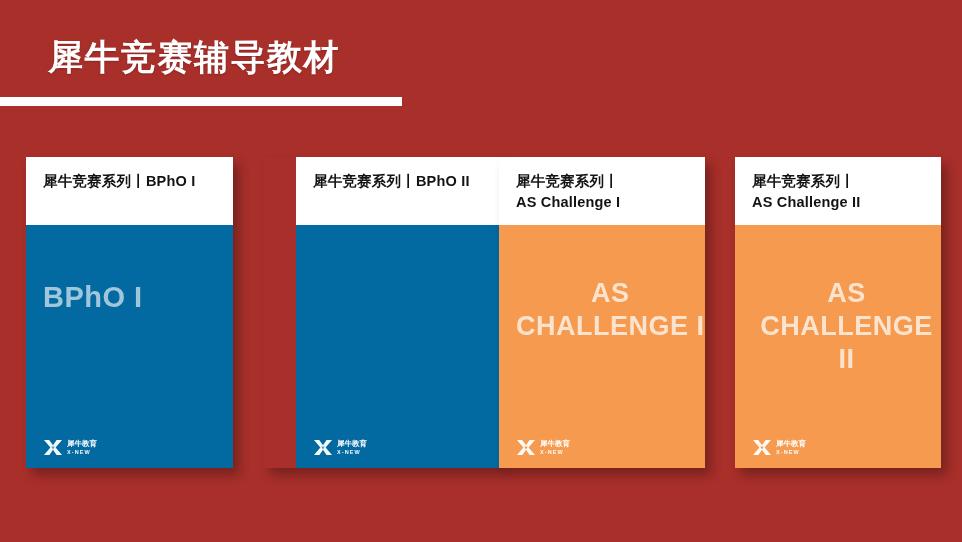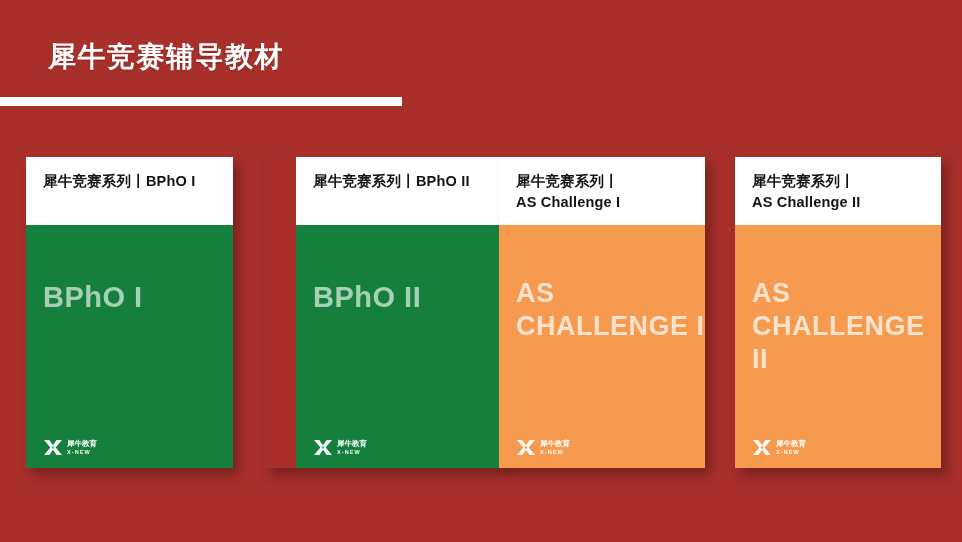--- a/index.html
+++ b/index.html
@@ -27,21 +27,21 @@
     top: 22px;
     width: 420px;
     height: 90px;
   }
   .slide-title {
     position: absolute;
     left: 48px;
     top: 12px;
     margin: 0;
     color: #ffffff;
-    font-size: 28px;
+    font-size: 35px;
     font-weight: bold;
     letter-spacing: 1.5px;
     line-height: 46px;
     white-space: nowrap;
     text-shadow: 0 1px 2px rgba(0,0,0,0.18);
   }
   .title-rule {
     position: absolute;
     left: 0;
     top: 75px;
@@ -85,36 +85,36 @@
     font-size: 14.5px;
     font-weight: bold;
     line-height: 21px;
     letter-spacing: 0.2px;
     white-space: pre-line;
   }
   .card-body {
     flex: 1 1 auto;
     position: relative;
   }
-  .card-body.teal   { background: #15803d; }
+  .card-body.teal   { background: #0369a1; }
   .card-body.orange { background: #f59a4e; }
 
   .card-big-text {
     position: absolute;
     left: 17px;
     top: 52px;
     margin: 0;
     font-size: 27px;
     font-weight: bold;
     line-height: 33px;
     letter-spacing: 0.5px;
     white-space: pre-line;
   }
   .card-big-text.teal-txt   { color: rgba(255,255,255,0.62); font-size: 29px; top: 56px; }
-  .card-big-text.orange-txt { color: rgba(255,255,255,0.72); }
+  .card-big-text.orange-txt { color: rgba(255,255,255,0.72); text-align: center; }
 
   
   .card-logo {
     position: absolute;
     left: 17px;
     bottom: 12px;
     display: flex;
     align-items: center;
     gap: 4px;
     opacity: 0.97;
@@ -175,21 +175,20 @@
           </div>
         </div>
       </div>
     </div>
 
     <div class="book-card c2">
       <div class="card-header">
         <div class="card-header-text">犀牛竞赛系列丨BPhO II</div>
       </div>
       <div class="card-body teal">
-        <div class="card-big-text teal-txt">BPhO  II</div>
         <div class="card-logo">
           <svg class="logo-mark" viewBox="0 0 20 17">
             <path d="M1 1 L6.2 1 L10 6.2 L13.6 1 L19 1 L12.6 8.6 L19 16 L13.6 16 L10 10.8 L6.4 16 L1 16 L7.4 8.6 Z" fill="#ffffff"></path>
             <path d="M8.2 7.4 L11.8 7.4 L10 10.4 Z" fill="#4aabc7"></path>
           </svg>
           <div class="logo-text">
             <span class="logo-cn">犀牛教育</span>
             <span class="logo-en">X-NEW</span>
           </div>
         </div>

